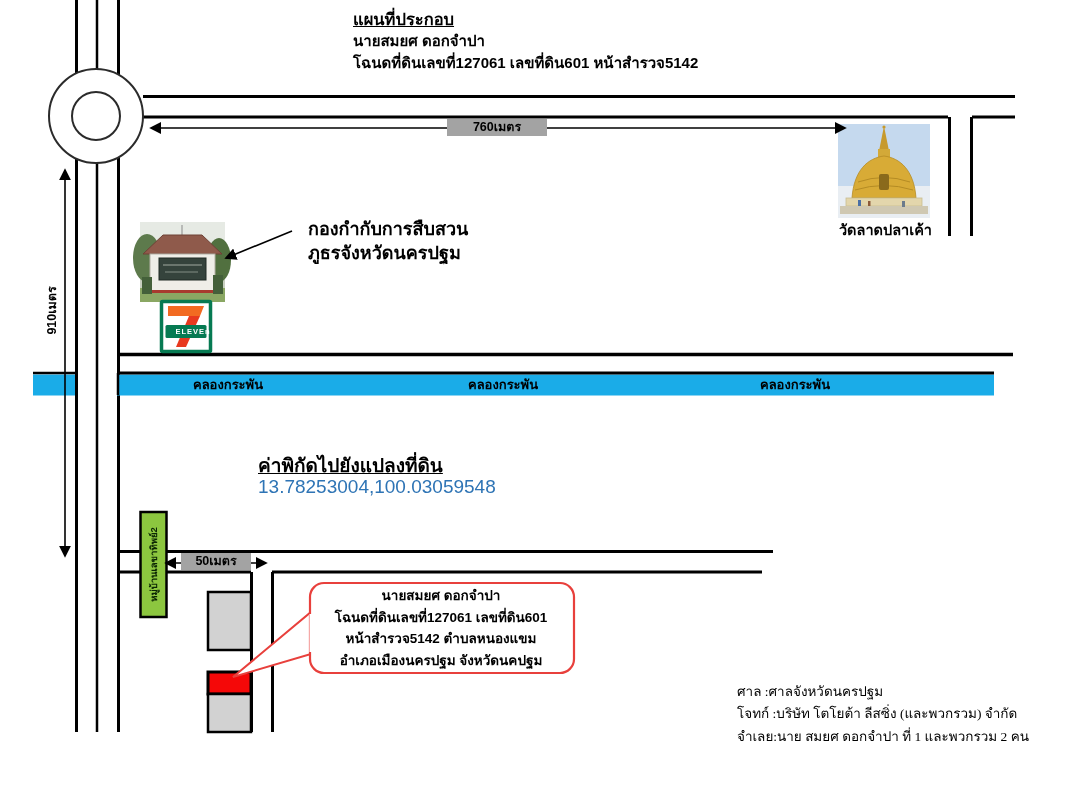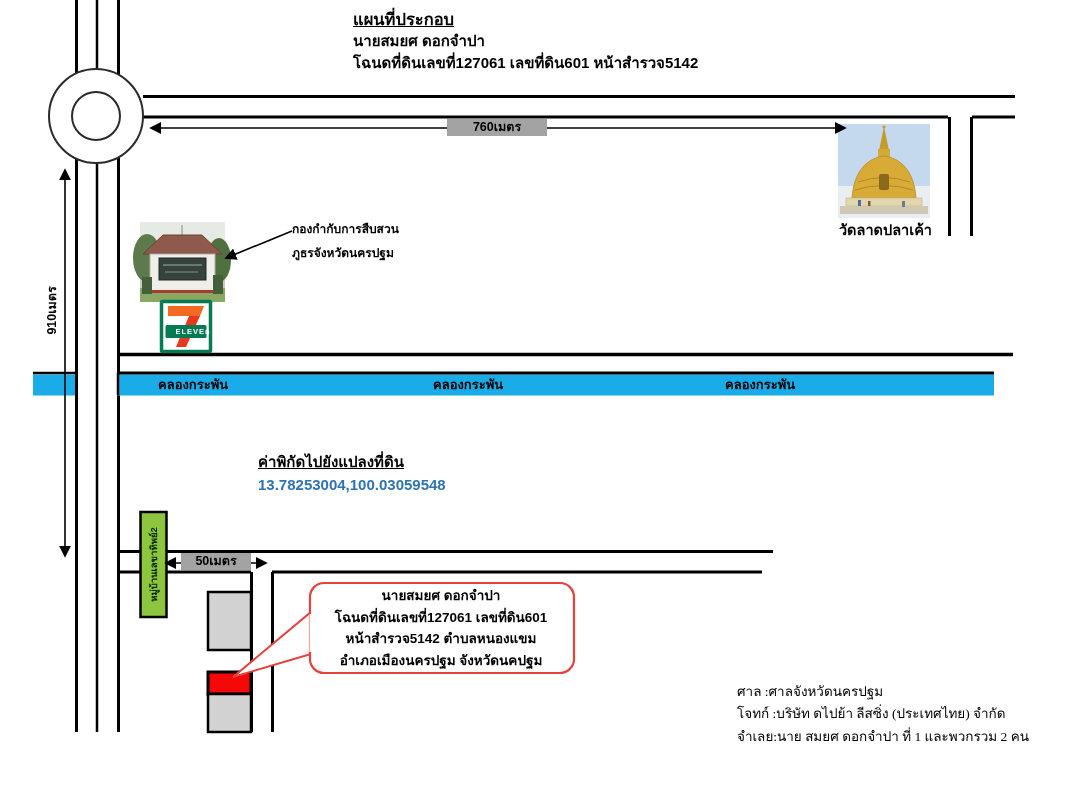--- a/index.html
+++ b/index.html
@@ -2,25 +2,25 @@
 <html><head>
 <meta charset="utf-8">
 <style>
   html,body{margin:0;padding:0;background:#fff;}
   .canvas{position:relative;width:1077px;height:800px;background:#fff;overflow:hidden;
           font-family:"Liberation Sans","DejaVu Sans",sans-serif;color:#000;}
   svg.map{position:absolute;left:0;top:0;z-index:1;}
   .lbl{position:absolute;z-index:5;font-weight:bold;white-space:nowrap;}
   .title-wrap{left:353px;top:8px;width:480px;text-align:left;line-height:22px;font-size:15px;}
   .title-heading{font-size:16.5px;text-decoration:underline;}
-  .police-label{left:292px;top:217px;font-size:12px;line-height:24px;}
+  .police-label{left:308px;top:217px;font-size:18px;line-height:24px;}
   .temple-label{left:828px;top:218px;width:104px;text-align:right;font-size:14.5px;}
-  .canal-label{top:375px;width:140px;height:20px;line-height:20px;font-size:13px;color:#000;}
-  .coords-heading{left:258px;top:450px;font-size:15px;text-decoration:underline;font-family:Liberation Serif, serif;}
-  .coords-value{left:258px;top:476px;font-size:15px;font-weight:bold;}
+  .canal-label{top:375px;width:140px;height:20px;line-height:20px;text-align:center;font-size:13px;color:#000;}
+  .coords-heading{left:258px;top:450px;font-size:19px;text-decoration:underline;font-family:Liberation Serif, serif;}
+  .coords-value{left:258px;top:476px;font-size:19px;font-weight:normal;}
   .dim{font-size:12.5px;background:#a3a3a3;text-align:center;line-height:17px;}
   .lbl-760{left:447px;top:119px;width:100px;}
   .lbl-910{left:17px;top:302px;width:70px;transform:rotate(-90deg);background:transparent;}
   .lbl-50{left:181px;top:553px;width:70px;}
   .sign-text{left:103px;top:558px;width:101px;height:13px;line-height:13px;transform:rotate(-90deg);
              text-align:center;font-size:9.5px;color:#0b2604;background:transparent;z-index:6;}
   .callout-text{left:312px;top:585px;width:258px;text-align:center;font-size:13.5px;line-height:21.5px;z-index:6;}
   .seven-band{left:165px;top:325.5px;width:56px;height:12px;line-height:12px;text-align:center;
               color:#fff;font-size:7.5px;letter-spacing:1px;z-index:6;}
   .case-info{left:737px;top:681px;font-family:"Liberation Serif","DejaVu Serif",serif;
@@ -171,17 +171,17 @@
 
   <div class="lbl callout-text">
     <div>นายสมยศ ดอกจำปา</div>
     <div>โฉนดที่ดินเลขที่127061 เลขที่ดิน601</div>
     <div>หน้าสำรวจ5142 ตำบลหนองแขม</div>
     <div>อำเภอเมืองนครปฐม จังหวัดนคปฐม</div>
   </div>
 
   <div class="case-info">
     <div>ศาล :ศาลจังหวัดนครปฐม</div>
-    <div>โจทก์ :บริษัท ดไปย้า ลีสซิ่ง (ประเทศไทย) จำกัด</div>
+    <div>โจทก์ :บริษัท โตโยต้า ลีสซิ่ง (และพวกรวม) จำกัด</div>
     <div>จำเลย:นาย สมยศ ดอกจำปา ที่ 1 และพวกรวม 2 คน</div>
   </div>
 
 </div>
 
 </body></html>

